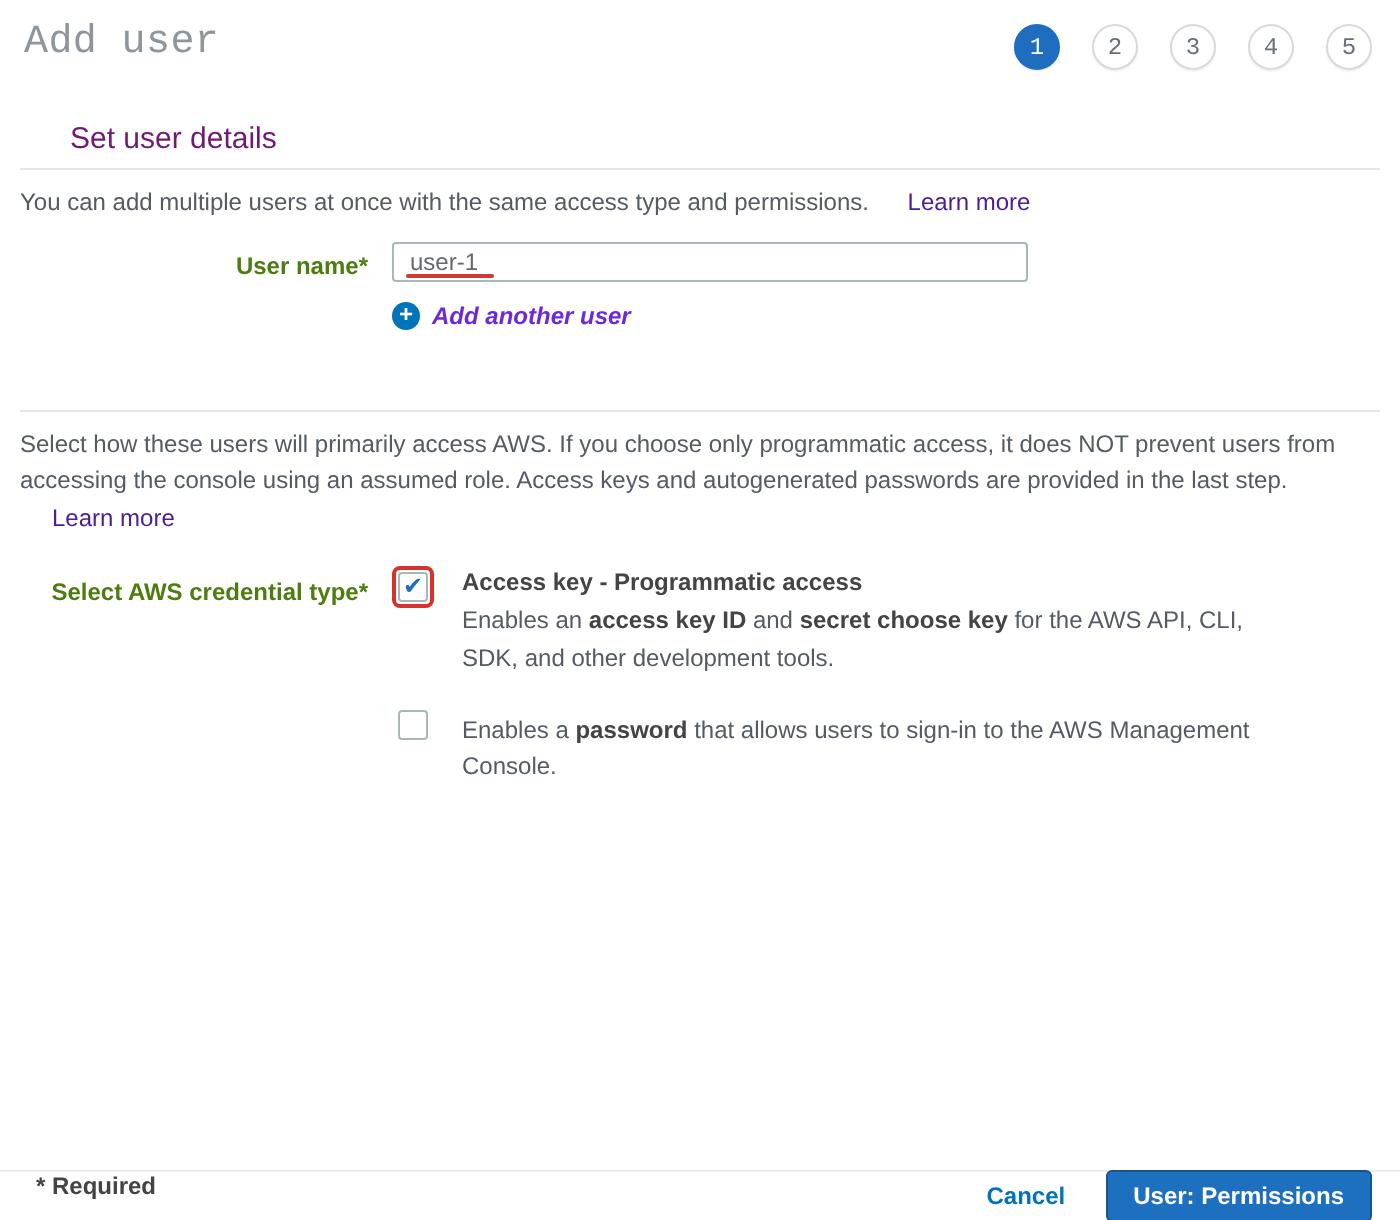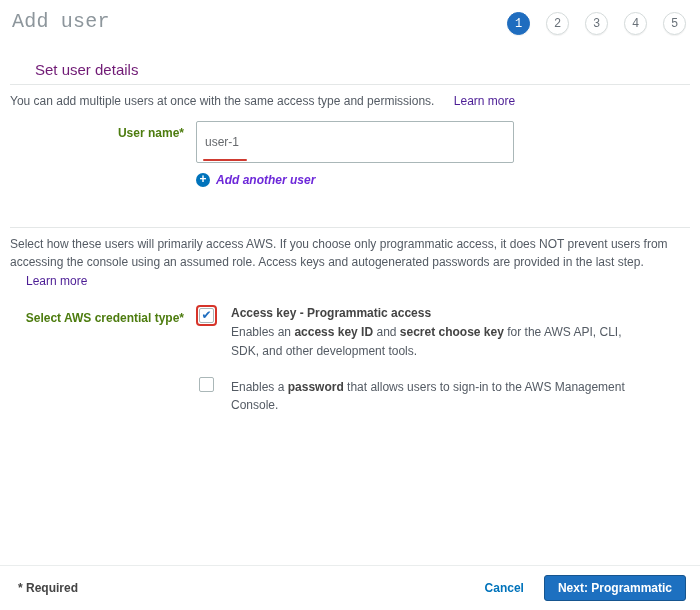--- a/index.html
+++ b/index.html
@@ -47,21 +47,21 @@
   .form-row { display: flex; margin-top: 10px; }
   .form-label {
     width: 178px; min-width: 178px; text-align: right;
     font-size: 12px; font-weight: bold; color: #4d7c0f;
     padding-top: 5px; padding-right: 4px;
   }
   .form-content { padding-left: 8px; }
 
   .input-wrap { position: relative; display: inline-block; }
   .text-input {
-    width: 318px; height: 42px;
+    width: 318px; height: 20px;
     border: 1px solid #aab7b8; border-radius: 2px;
     font-family: "Liberation Sans", "DejaVu Sans", sans-serif;
     font-size: 12px; color: #66696d; padding: 2px 8px;
     outline: none; background: #fff;
   }
   .annot-underline {
     position: absolute; left: 7px; bottom: 2px;
     width: 44px; height: 2px; background: #cf3b31; border-radius: 1px;
     pointer-events: none;
   }
@@ -90,23 +90,23 @@
     cursor: pointer;
   }
   .check-glyph { color: #1f6dbf; font-size: 12px; font-weight: bold; line-height: 1; margin-top: -1px; }
   .option-text { max-width: 405px; }
   .option-title { font-size: 12px; font-weight: bold; color: #444; cursor: pointer; }
   .option-desc { font-size: 12px; color: #545b64; line-height: 1.55; margin-top: 3px; }
   .option-desc b { color: #444; }
 
   
   .footer {
-    position: absolute; left: 0; right: 0; bottom: 0; height: 45px;
+    position: absolute; left: 0; right: 0; bottom: 0; height: 25px;
     border-top: 1px solid #eaeded; background: #fff;
-    display: flex; align-items: center; justify-content: space-between;
+    display: flex; justify-content: space-between;
     padding: 0 14px 0 18px;
   }
   .required-note { font-size: 12px; font-weight: bold; color: #444; }
   .footer-actions { display: flex; align-items: center; gap: 20px; }
   .cancel-link { font-size: 12px; font-weight: bold; color: #0073bb; cursor: pointer; }
   .next-button {
     background: #1d70c0; border: 1px solid #16558f; border-radius: 3px;
     color: #fff; font-family: "Liberation Sans", "DejaVu Sans", sans-serif;
     font-size: 12px; font-weight: bold; padding: 5px 13px; cursor: pointer;
   }
@@ -177,17 +177,17 @@
         </div>
 
       </div>
     </div>
   </div>
 
   <div class="footer">
     <div class="required-note">* Required</div>
     <div class="footer-actions">
       <span class="cancel-link">Cancel</span>
-      <button class="next-button">Next: Programmatic</button>
+      <button class="next-button">User: Permissions</button>
     </div>
   </div>
 
 </div>
 
 </body></html>

